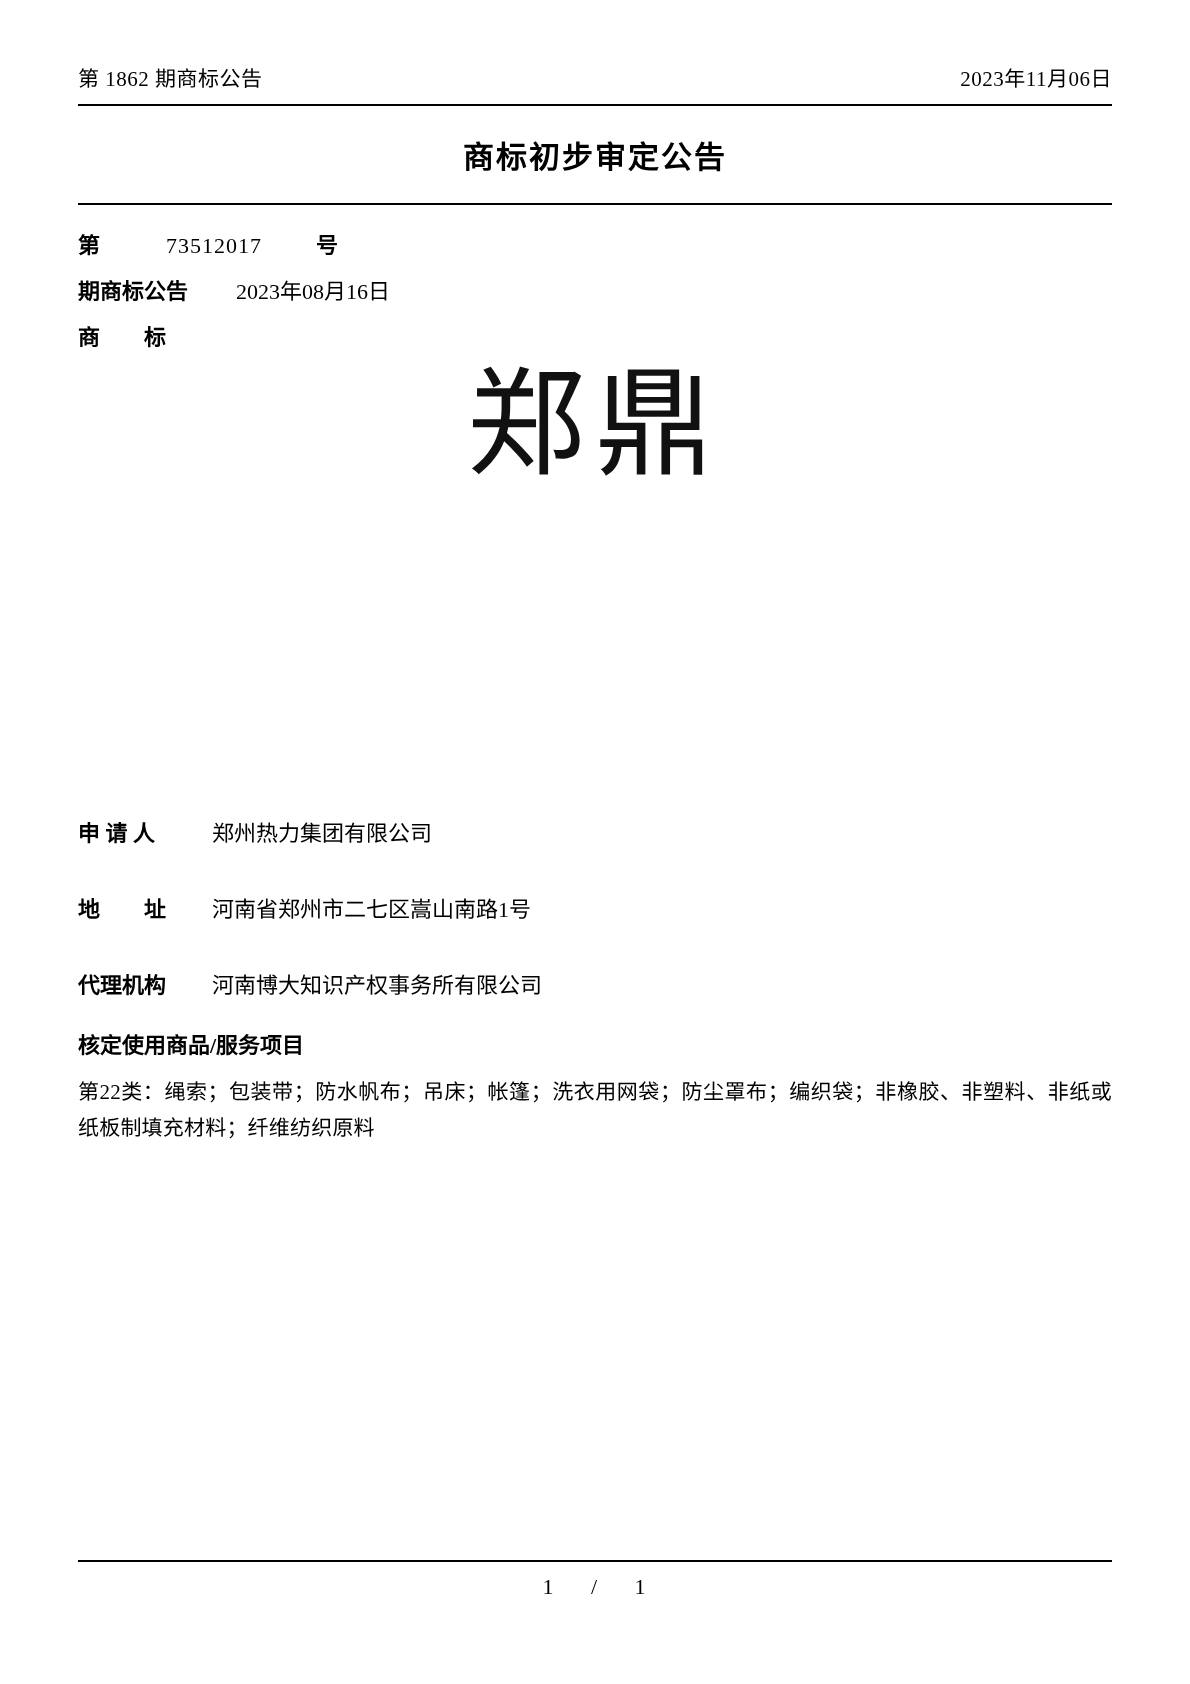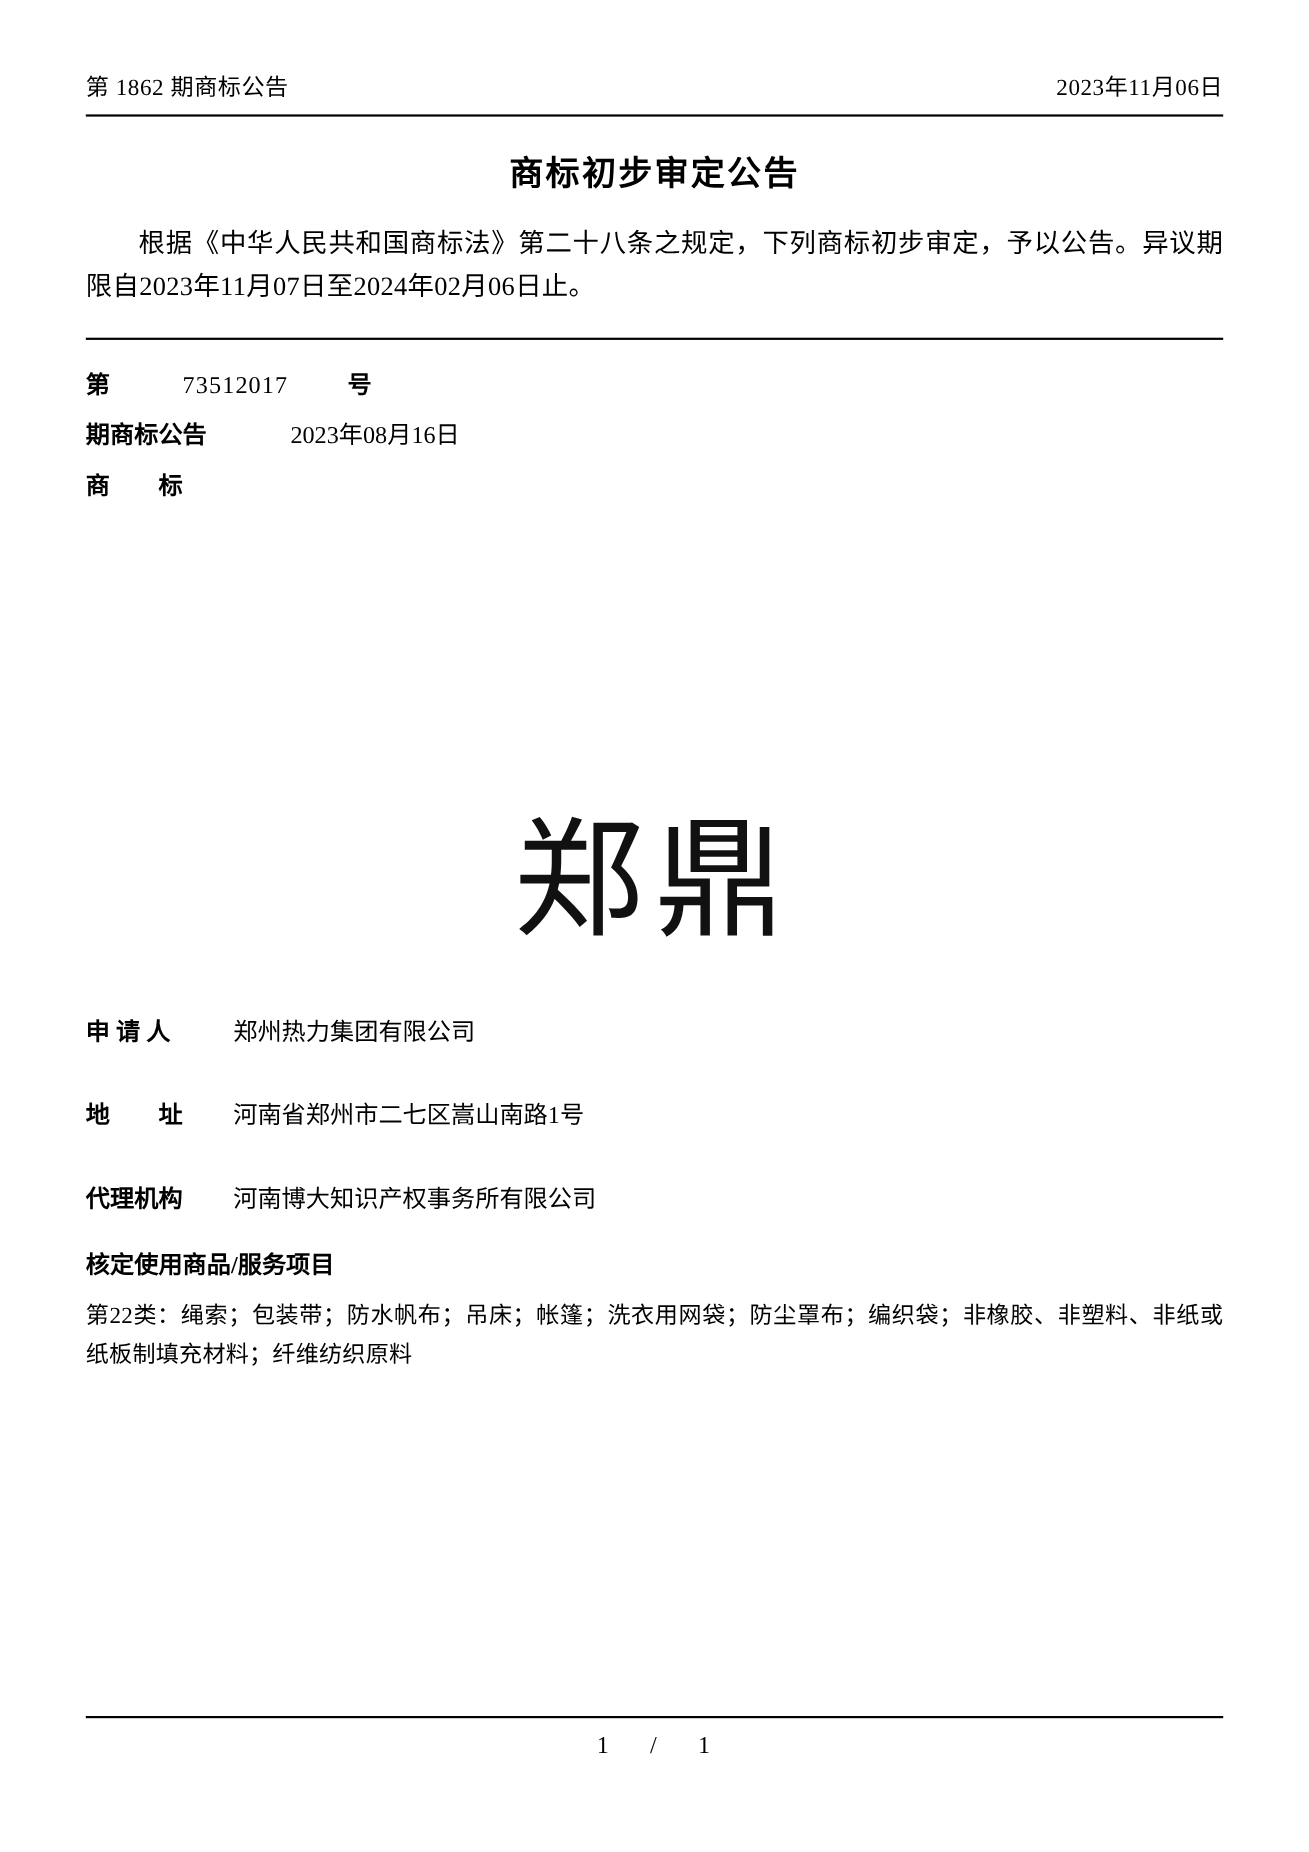--- a/index.html
+++ b/index.html
@@ -80,27 +80,27 @@
     white-space: pre;
     flex: 0 0 auto;
   }
   .field-label.w-reg { width: 88px; }
   .field-value { flex: 0 0 auto; }
   .reg-no {
     font-family: "Liberation Serif", serif;
     letter-spacing: 1px;
   }
   .reg-suffix { margin-left: 54px; font-weight: bold; }
-  .indent-val { margin-left: 76px; }
+  .indent-val { margin-left: 48px; }
 
   
   .mark-area {
     height: 390px;
     display: flex;
-    align-items: flex-end;
+    align-items: flex-start;
     justify-content: center;
     margin-top: 10px;
   }
   .mark-text {
     font-family: "DejaVu Serif", "Liberation Serif", serif;
     font-size: 118px;
     letter-spacing: 10px;
     line-height: 1;
     color: #111;
   }
@@ -152,21 +152,20 @@
 <div class="page">
 
   <div class="header">
     <div class="left">第 1862 期商标公告</div>
     <div class="right">2023年11月06日</div>
   </div>
   <div class="rule-top"></div>
 
   <div class="doc-title">商标初步审定公告</div>
 
-  <div class="intro">根据《中华人民共和国商标法》第二十八条之规定，下列商标初步审定，予以公告。异议期限自2023年11月07日至2024年02月06日止。</div>
 
   <div class="rule-mid"></div>
 
   <div class="record">
 
     <div class="field-row">
       <span class="field-label w-reg">第</span>
       <span class="field-value reg-no">73512017</span>
       <span class="reg-suffix">号</span>
     </div>

